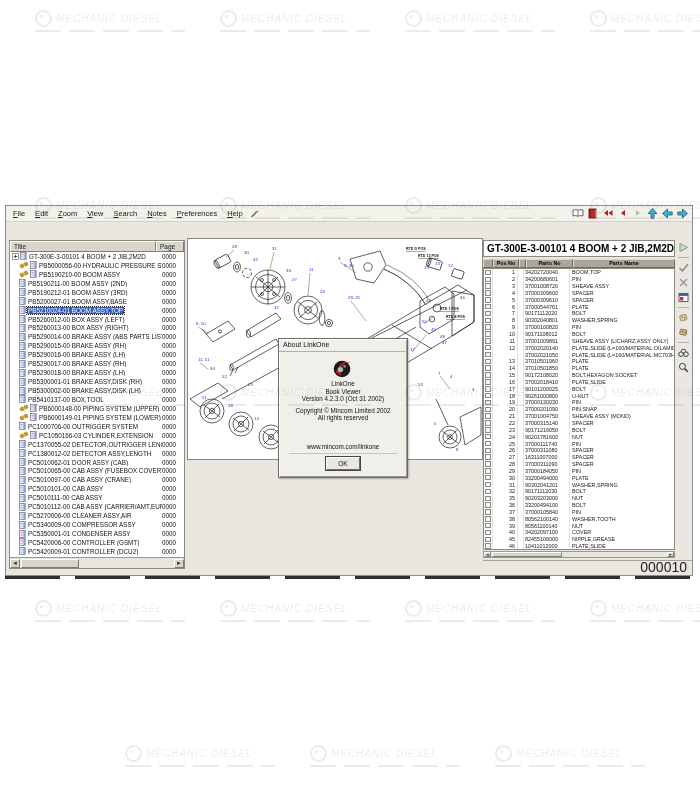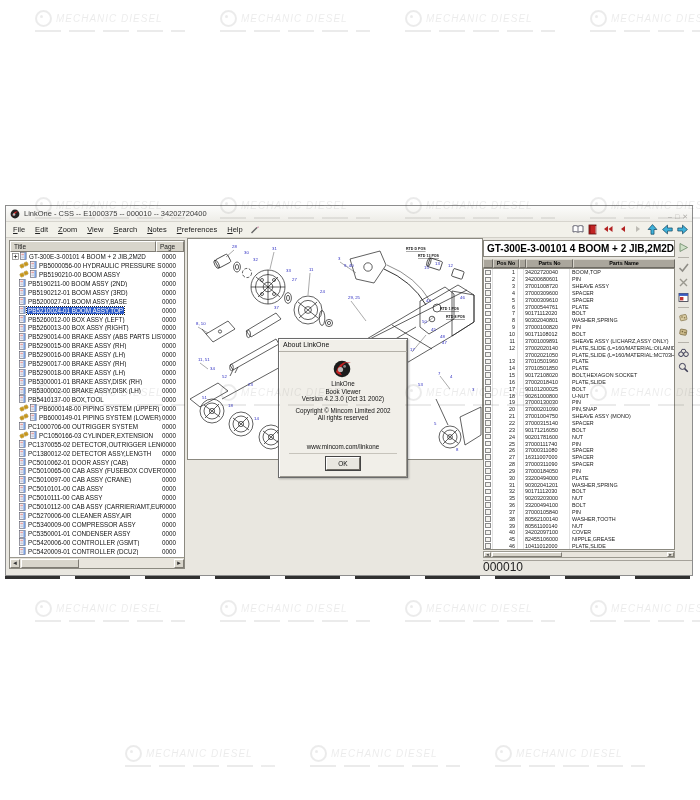--- a/index.html
+++ b/index.html
@@ -82,21 +82,21 @@
   .p-chk .box{width:3.5px;height:3.5px;border:1px solid #8a8a8a;background:#f4f3ef}
   .p-pos{width:25px;flex:none;justify-content:flex-end;padding-right:2px}
   .p-gap{width:6px;flex:none}
   .p-pno{width:46px;flex:none;padding-left:1px}
   .p-pna{flex:1;padding-left:2px;border-right:none}
   #tblhscroll{position:absolute;left:0;top:313px;width:192px;height:7px;background:#e8e5dd;
               border:1px solid #9b998f;box-sizing:border-box;display:flex;align-items:center}
   .sbtn.small{width:7px;height:5px;font-size:4px;line-height:3px}
   .sthumb.small{height:5px;width:70px}
   #statusbar{position:absolute;left:0;right:0;bottom:1px;height:13px;border-top:1px solid #a5a29a;
-             font-size:12px;color:#222;line-height:13px;padding-right:5px}
+             font-size:14px;color:#222;text-align:right;line-height:13px;padding-right:5px}
 
   
   #sidetoolbar{position:absolute;right:1px;top:2px;width:15px;display:flex;flex-direction:column;align-items:center}
   .vbtn{width:13px;height:13px;display:flex;align-items:center;justify-content:center;margin:1px 0}
   .vsep{width:11px;height:1px;background:#b5b2aa;margin:2px 0}
 
   
   #dialog{position:absolute;left:278px;top:338px;width:130px;height:140px;background:#f1efe9;z-index:40;
           border:1px solid #6b6b6b;box-shadow:inset 1px 1px 0 #fff,inset -1px -1px 0 #9a978f,1px 1px 2px rgba(0,0,0,.25);
           box-sizing:border-box}
@@ -133,29 +133,20 @@
     <symbol id="i-plus" viewBox="0 0 8 8">
       <rect x="0.5" y="0.5" width="7" height="7" fill="#fff" stroke="#777" stroke-width="0.8"></rect>
       <line x1="2" y1="4" x2="6" y2="4" stroke="#333" stroke-width="0.9"></line>
       <line x1="4" y1="2" x2="4" y2="6" stroke="#333" stroke-width="0.9"></line>
     </symbol>
   </defs>
 </svg>
 
 <div id="app">
 
-  <div id="titlebar">
-    <svg width="10" height="10" viewBox="0 0 10 10">
-      <circle cx="5" cy="5" r="4.4" fill="#222"></circle>
-      <path d="M2 7 Q5 1 8.6 3.2 Q6.5 2.2 5 5 Z" fill="#d22"></path>
-      <circle cx="4" cy="5.5" r="1.3" fill="#bbb"></circle>
-    </svg>
-    <span class="ttext">LinkOne - CSS -- E1000375 -- 000010 -- 34202720400</span>
-    <span id="wctls"><span class="wctl">–</span><span class="wctl">□</span><span class="wctl">✕</span></span>
-  </div>
 
   <div id="menubar">
 
     <span class="menu-item"><u>F</u>ile</span>
       <span class="menu-item"><u>E</u>dit</span>
       <span class="menu-item"><u>Z</u>oom</span>
       <span class="menu-item"><u>V</u>iew</span>
       <span class="menu-item"><u>S</u>earch</span>
       <span class="menu-item"><u>N</u>otes</span>
       <span class="menu-item"><u>P</u>references</span>

